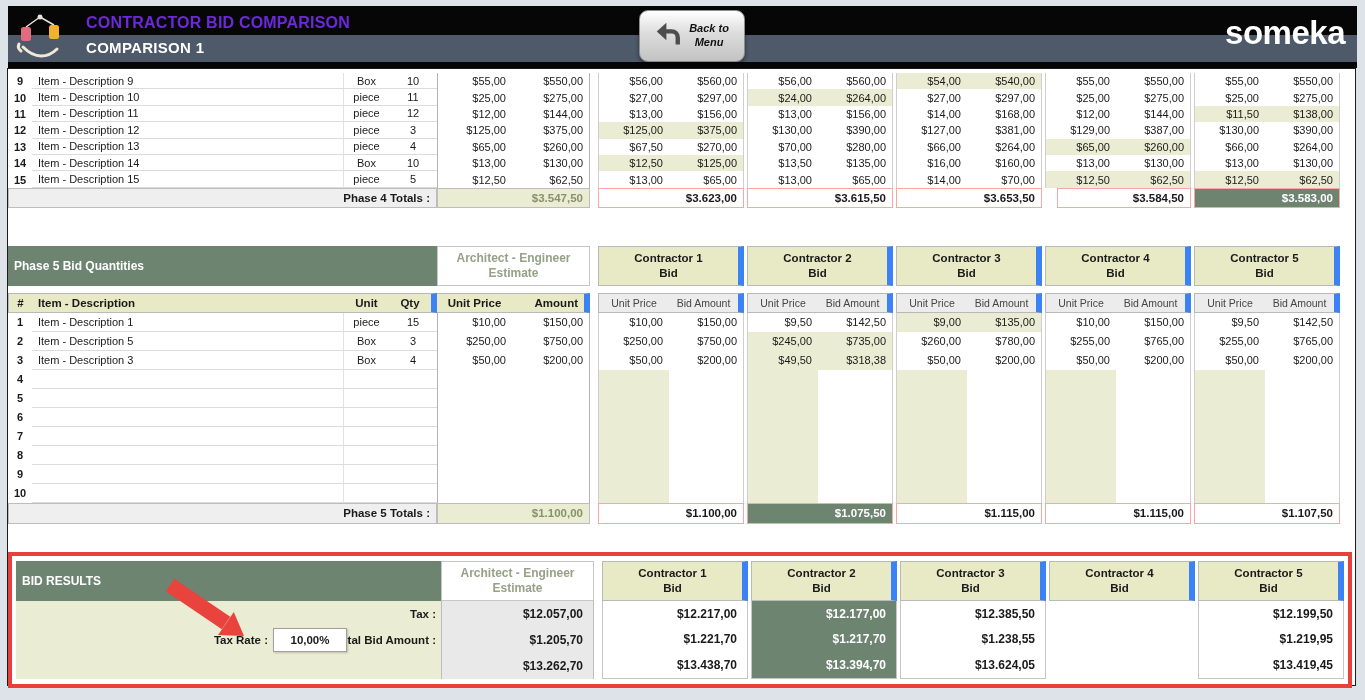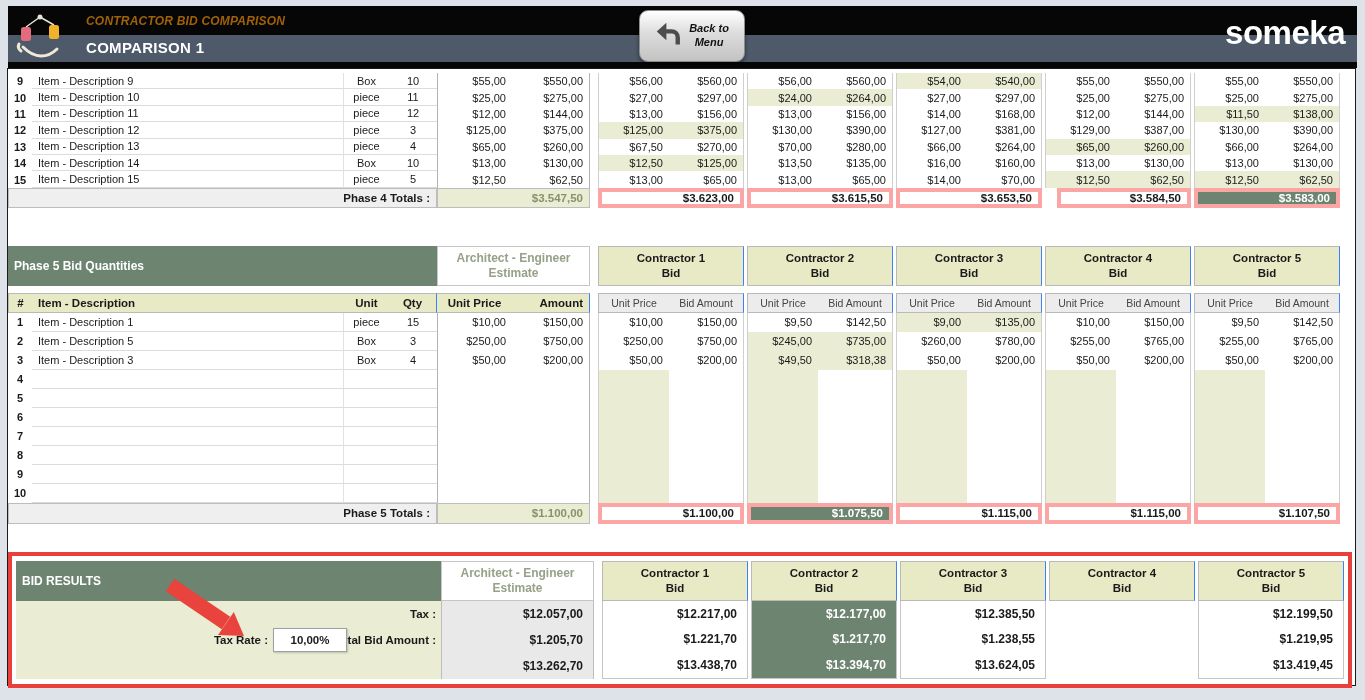--- a/index.html
+++ b/index.html
@@ -3,21 +3,21 @@
 <meta charset="utf-8">
 <style>
   html,body{margin:0;padding:0;}
   body{width:1365px;height:700px;background:#dee3ea;overflow:hidden;
        font-family:"Liberation Sans",sans-serif;position:relative;}
   
   .hdr{position:absolute;left:8px;top:6px;width:1349px;height:62px;}
   .bar-black{height:29px;background:#060606;}
   .bar-slate{height:27px;background:#4e5a6a;}
   .bar-black2{height:6px;background:#060606;}
-  .app-title{position:absolute;left:78px;top:8px;color:#a16207;font-weight:bold;font-size:12px;letter-spacing:.2px;font-style:italic;}
+  .app-title{position:absolute;left:78px;top:8px;color:#6d28d9;font-weight:bold;font-size:16px;letter-spacing:.2px;}
   .sheet-title{position:absolute;left:78px;top:33px;color:#ffffff;font-weight:bold;font-size:15px;letter-spacing:.3px;}
   .logo-icon{position:absolute;left:4px;top:4px;width:56px;height:54px;}
   .back-btn{position:absolute;left:631px;top:4px;width:104px;height:50px;border-radius:9px;
     background:linear-gradient(#ffffff,#dcdcdc 45%,#c3c3c3);border:1px solid #8d8d8d;
     box-shadow:0 2px 4px rgba(0,0,0,.45), inset 0 1px 0 #fff;display:flex;align-items:center;justify-content:center;gap:6px;cursor:pointer;}
   .back-txt{font-style:italic;font-weight:bold;font-size:11px;line-height:1.25;color:#111;text-align:center;}
   .someka{position:absolute;right:12px;top:8px;color:#ffffff;font-weight:bold;font-size:33px;letter-spacing:-.5px;}
   
   .sheet{position:absolute;left:7px;top:68px;width:1349px;height:618px;background:#fff;
          border:1px solid #1b1b1b;box-sizing:border-box;padding-top:4px;}
@@ -40,27 +40,27 @@
   .col{flex-direction:column;justify-content:center;text-align:center;line-height:1.25;}
   .bb{border-bottom:1px solid #dcdcdc;}
   .vR{border-right:1px solid #e2e2e2;}
   .aeL{border-left:1px solid #b3b3b3;}
   .aeR{border-right:1px solid #b3b3b3;}
   .cbL{border-left:1px solid #cfcfcf;}
   .cbR{border-right:1px solid #cfcfcf;}
   .hl{background:#eaedd3;}
   .kh{background:#e8eac5;font-weight:bold;font-size:11.5px;}
   .bT{border-top:1px solid #b9b9b9;}.bB{border-bottom:1px solid #b9b9b9;}
-  .bL{border-left:1px solid #b9b9b9;}.bR{border-right:1px solid #3b82f6;}
+  .bL{border-left:1px solid #b9b9b9;}.bR{border-right:6px solid #3b82f6;}
   .sub{background:#ececec;color:#454545;font-size:10.5px;}
   .green{background:#6d8471;color:#fff;font-weight:bold;font-size:12px;}
   .aehead{color:#97a188;font-weight:bold;font-size:12px;background:#fff;border:1px solid #c6c6c6;}
   .totL{background:#efefef;font-weight:bold;border:1px solid #bdbdbd;font-size:11.5px;}
   .totA{background:#eaedd3;color:#87926b;font-weight:bold;border:1px solid #bdbdbd;font-size:11.5px;}
-  .totB{background:#fff;font-weight:bold;border:4px solid #fca5a5;font-size:11.5px;}
+  .totB{background:#fff;font-weight:bold;border:1px solid #fca5a5;font-size:11.5px;}
   .win{background:#6d8471 !important;color:#fff !important;}
   .redbox{margin-top:28px;width:1344px;border:4px solid #e8403a;box-sizing:border-box;
           padding:5px 0 5px 4px;background:#fff;position:relative;}
   .pale{background:#eaedd3;position:relative;}
   .paleLbl{height:26px;display:flex;align-items:center;justify-content:flex-end;
            padding-right:5px;font-weight:bold;font-size:11.5px;color:#1a1a1a;}
   .taxwrap{position:absolute;top:26px;height:26px;right:94px;display:flex;align-items:center;gap:5px;}
   .taxlbl{font-weight:bold;font-size:11.5px;}
   .taxbox{width:72px;height:22px;background:#fff;border:1px solid #a0a0a0;display:flex;align-items:center;
           justify-content:center;font-weight:bold;font-size:11.5px;box-shadow:1px 1px 2px rgba(0,0,0,.2);cursor:text;}

